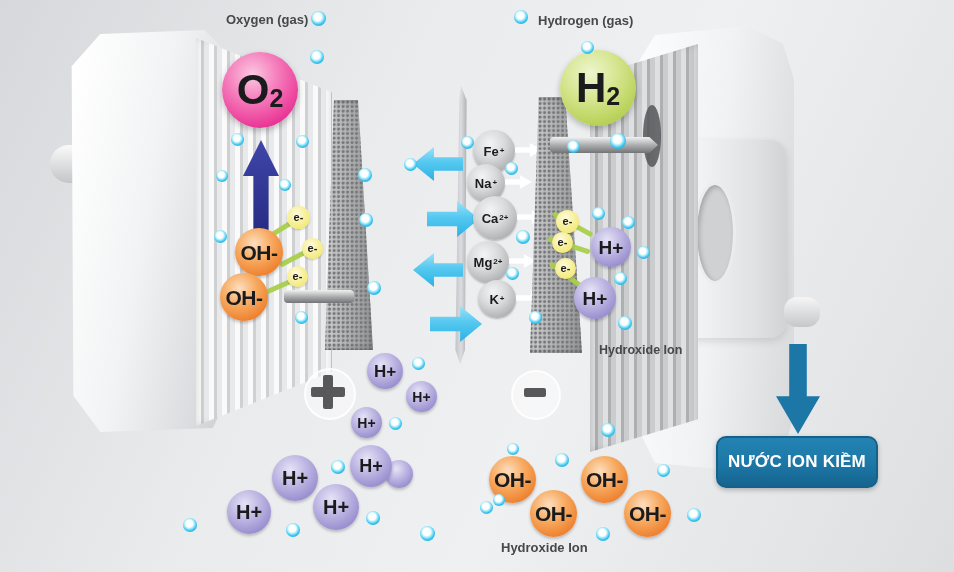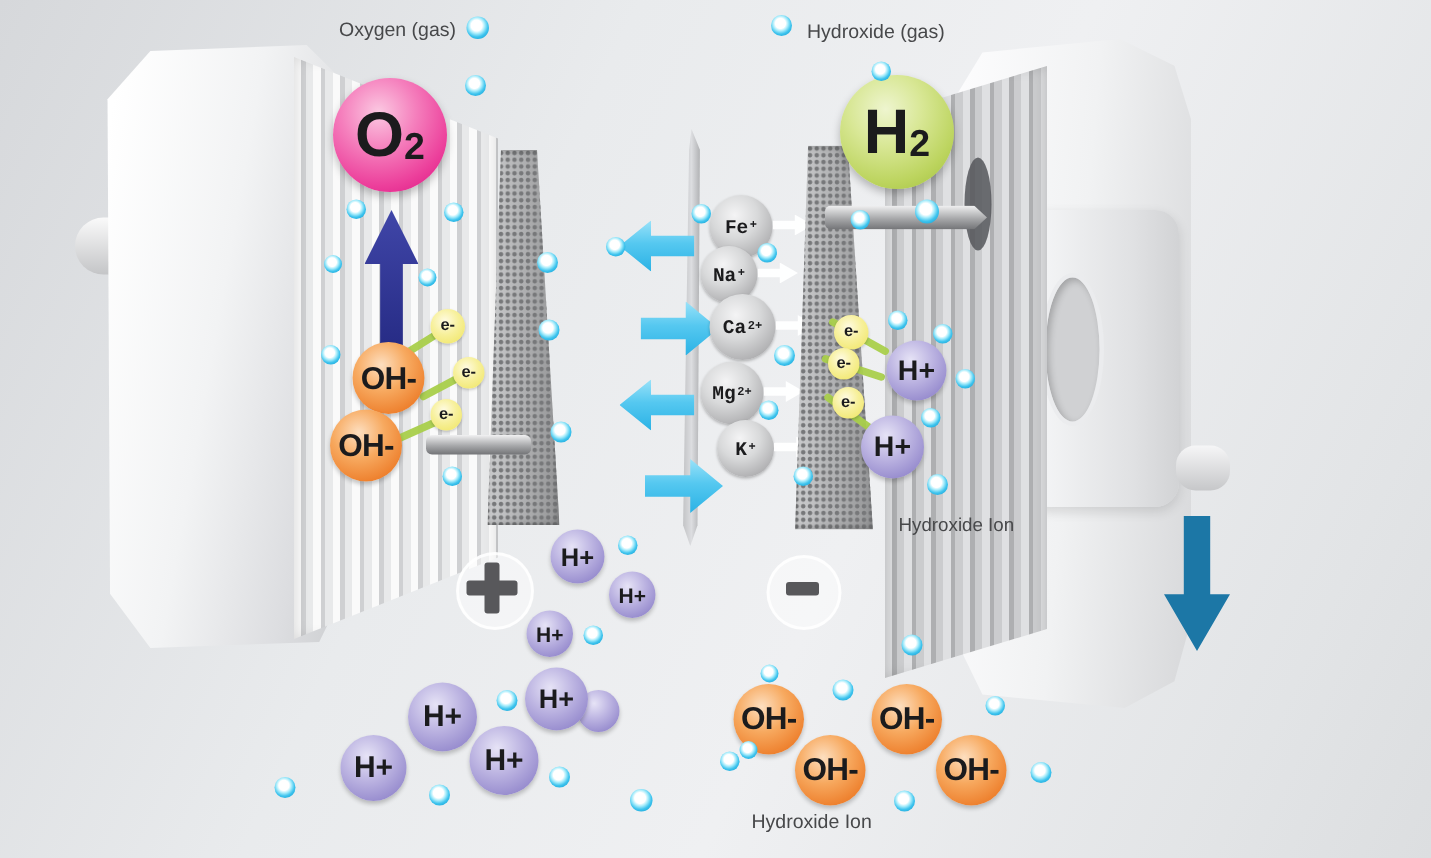--- a/index.html
+++ b/index.html
@@ -5,33 +5,33 @@
   html,body{margin:0;padding:0;background:#9aa0a6;}
   #stage{
     position:relative;width:954px;height:572px;overflow:hidden;
     font-family:"Liberation Sans",sans-serif;
     background:linear-gradient(115deg,#d6d8db 0%,#e9ebed 35%,#eff0f2 60%,#e2e4e6 88%,#dcdee0 100%);
   }
   .abs{position:absolute;}
   .ball{position:absolute;border-radius:50%;display:flex;align-items:center;justify-content:center;
         font-weight:bold;color:#1b1b1d;line-height:1;}
   .gray-ion{background:radial-gradient(circle at 40% 32%, #f4f4f5 0%, #d8d9da 40%, #ababad 82%, #9c9d9f 100%);
-            font-size:13px;box-shadow:0 1px 2px rgba(0,0,0,.25);font-family:Liberation Mono, monospace;}
+            font-size:13px;box-shadow:0 1px 2px rgba(0,0,0,.25);}
   .gray-ion sup{font-size:8px;margin-left:1px;}
   .oh{background:radial-gradient(circle at 40% 32%, #fddfc0 0%, #f7a95f 40%, #ee8230 75%, #e06d1d 100%);
       box-shadow:0 2px 3px rgba(0,0,0,.22);font-size:21px;letter-spacing:-0.5px;}
   .hp{background:radial-gradient(circle at 40% 32%, #e6e3f6 0%, #bdb5e2 40%, #978cce 78%, #7f73bd 100%);
       box-shadow:0 2px 3px rgba(0,0,0,.22);font-size:20px;}
   .el{background:radial-gradient(circle at 42% 35%, #fffbe2 0%, #f7f09b 45%, #efe45d 100%);
       box-shadow:0 1px 2px rgba(0,0,0,.2);font-size:11px;}
   .gas-ball{font-size:42px;box-shadow:0 3px 6px rgba(0,0,0,.25);}
   .gas-ball sub{font-size:25px;transform:translateY(8px);}
   .o2{background:radial-gradient(circle at 40% 30%, #fbc9e2 0%, #f580bd 35%, #ec3f9b 70%, #d9117f 100%);}
   .h2{background:radial-gradient(circle at 40% 30%, #eef5cf 0%, #d8e795 35%, #bcd45e 70%, #9fbe3a 100%);}
-  .label{position:absolute;font-weight:normal;color:#47484a;white-space:nowrap;}
+  .label{position:absolute;font-weight:bold;color:#47484a;white-space:nowrap;}
   .mesh{position:absolute;background-color:#bdbec0;
         background-image:radial-gradient(circle at 2px 2px, #77787a 1.2px, transparent 1.8px),
                          linear-gradient(90deg, rgba(255,255,255,.25), rgba(0,0,0,.22));
         background-size:4.5px 4.5px,100% 100%;box-shadow:inset 0 0 6px rgba(0,0,0,.3);}
   .stripesL{background:repeating-linear-gradient(90deg,#fafafa 0 5px,#cfd0d2 5px 8px,#e8e9ea 8px 13px);}
   .stripesR{background:repeating-linear-gradient(90deg,#dfe0e2 0 5px,#aeafb1 5px 8px,#cbccce 8px 13px);}
   .cyan-arrow{position:absolute;background:linear-gradient(180deg,#9ae2f9 0%,#55c8f0 45%,#2bb2e5 100%);}
   .arr-left {clip-path:polygon(0 50%, 42% 0, 42% 30%, 100% 30%, 100% 70%, 42% 70%, 42% 100%);}
   .arr-right{clip-path:polygon(100% 50%, 58% 0, 58% 30%, 0 30%, 0 70%, 58% 70%, 58% 100%);}
   .mini-arrow{position:absolute;width:27px;height:14px;background:rgba(255,255,255,.95);
@@ -206,23 +206,29 @@
     </div>
   <div class="ball oh" style="left:581px;top:456px;width:47px;height:47px;">
     <span>OH-</span>
     </div>
   <div class="ball oh" style="left:624px;top:490px;width:47px;height:47px;">
     <span>OH-</span>
     </div>
 
   <div class="abs" style="left:776px;top:344px;width:44px;height:90px;background:#1c77a6;
               clip-path:polygon(30% 0,70% 0,70% 58%,100% 58%,50% 100%,0 58%,30% 58%);"></div>
+  <div class="abs" style="left:716px;top:436px;width:162px;height:52px;border-radius:10px;
+              background:linear-gradient(180deg,#2383b2 0%,#1c77a6 55%,#16648f 100%);
+              border:2px solid #15618a;box-sizing:border-box;box-shadow:0 2px 5px rgba(0,0,0,.25);
+              display:flex;align-items:center;justify-content:center;">
+    <span style="color:#ffffff;font-weight:bold;font-size:17px;letter-spacing:.2px;">NƯỚC ION KIỀM</span>
+  </div>
 
   <div class="label" style="left:226px;top:12px;font-size:13px;">Oxygen (gas)</div>
-  <div class="label" style="left:538px;top:13px;font-size:13px;">Hydroxide (gas)</div>
+  <div class="label" style="left:538px;top:13px;font-size:13px;">Hydrogen (gas)</div>
   <div class="label" style="left:599px;top:343px;font-size:12.5px;z-index:30;">Hydroxide Ion</div>
   <div class="label" style="left:501px;top:540px;font-size:13px;z-index:30;">Hydroxide Ion</div>
 
   <div id="bubbles" class="abs" style="left:0;top:0;width:100%;height:100%;z-index:40;pointer-events:none;">
       <div class="bubble" style="left: 310.5px; top: 10.5px; width: 15px; height: 15px;"></div>
       <div class="bubble" style="left: 514px; top: 10px; width: 14px; height: 14px;"></div>
       <div class="bubble" style="left: 310px; top: 50px; width: 14px; height: 14px;"></div>
       <div class="bubble" style="left: 580.5px; top: 40.5px; width: 13px; height: 13px;"></div>
       <div class="bubble" style="left: 230.5px; top: 132.5px; width: 13px; height: 13px;"></div>
       <div class="bubble" style="left: 295.5px; top: 134.5px; width: 13px; height: 13px;"></div>

